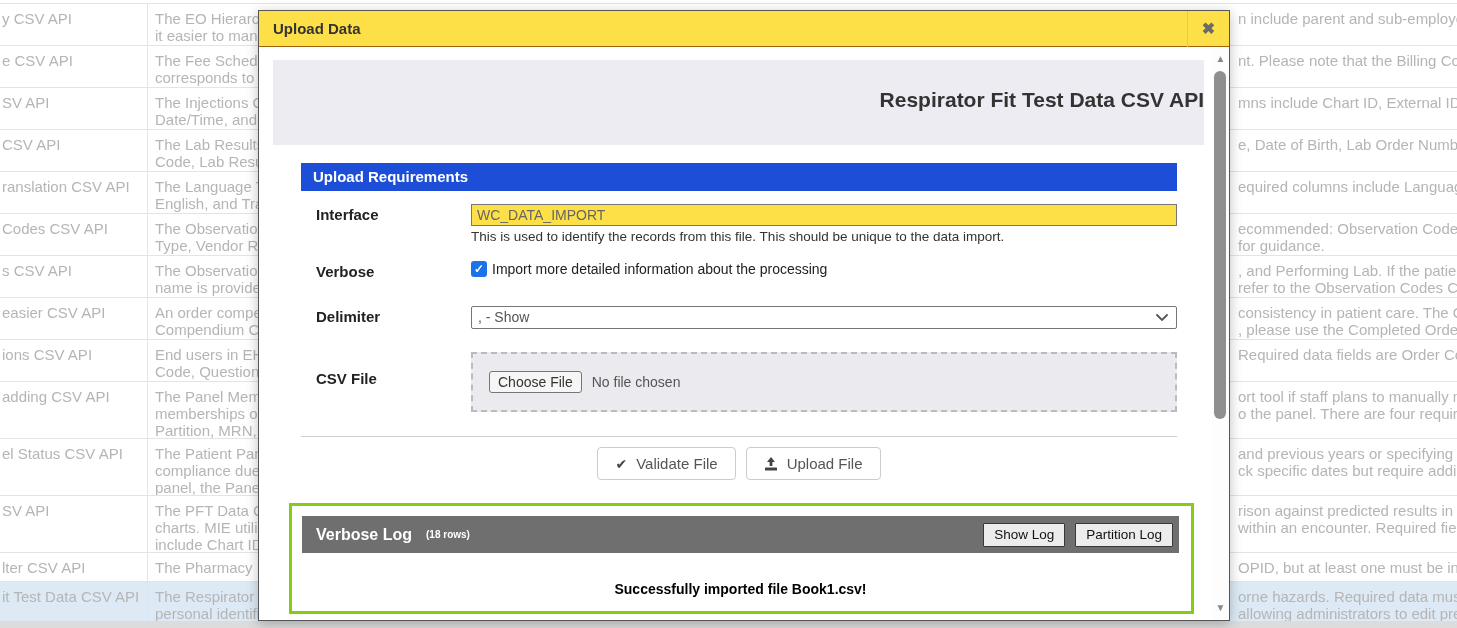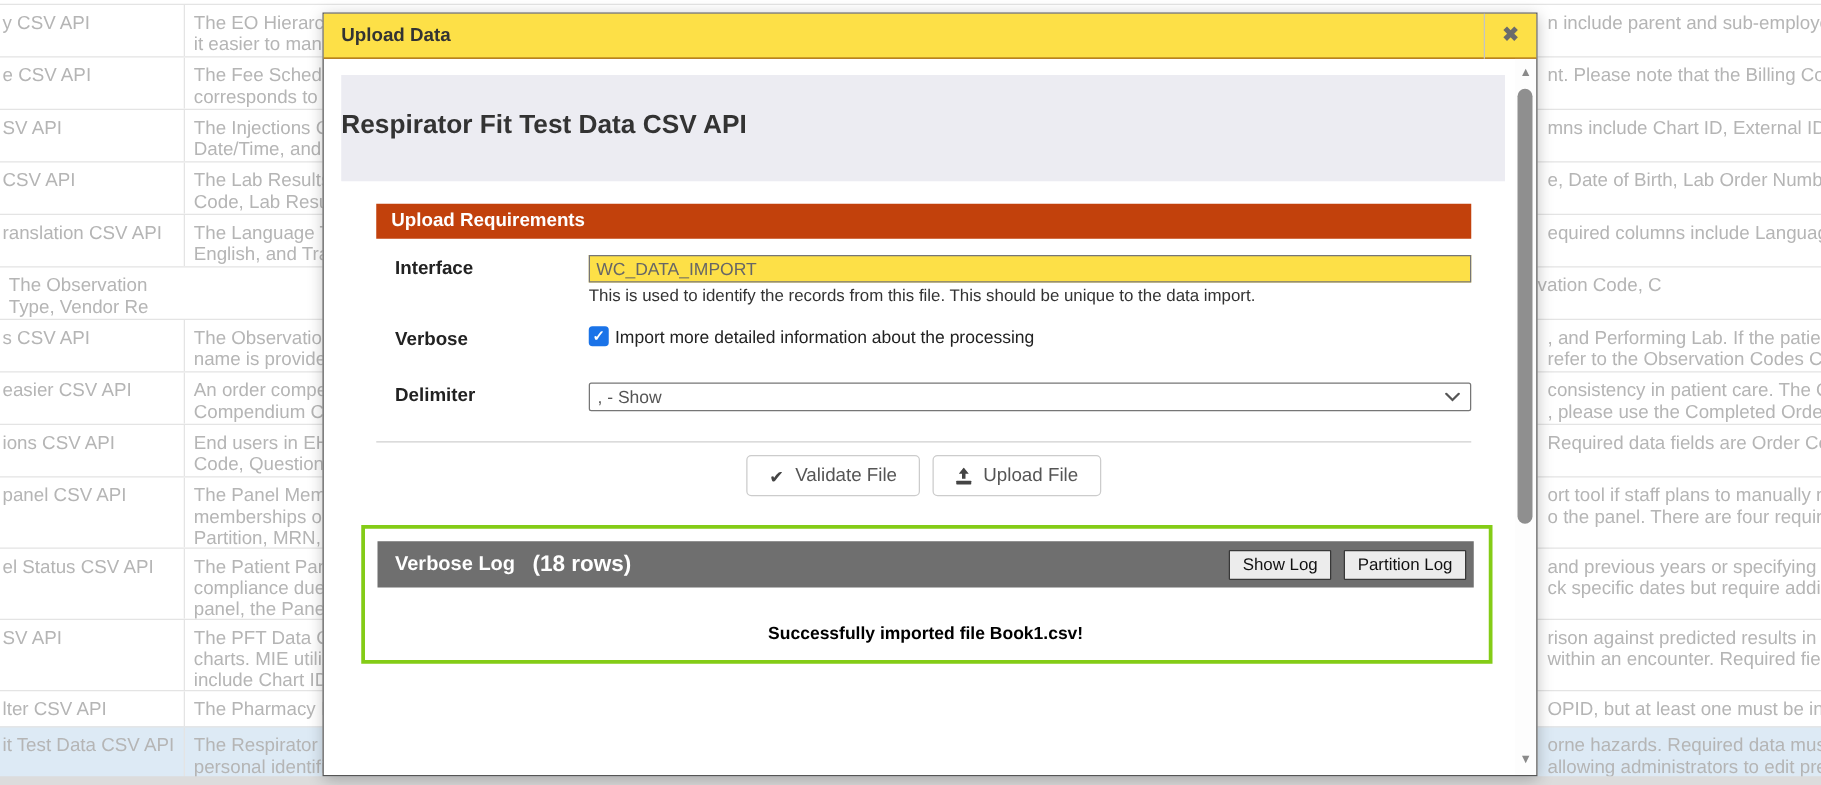--- a/index.html
+++ b/index.html
@@ -33,25 +33,25 @@
   .modal-body { position:relative; height:573px; padding-right:17px; overflow:hidden; }
 
   
   .vscroll { position:absolute; right:0; top:0; width:17px; height:100%; background:#fdfdfd; }
   .vs-arrow { position:absolute; left:0; width:17px; height:16px; text-align:center;
               color:#8a8a8a; font-size:10px; line-height:16px; cursor:pointer; }
   .vs-up { top:4px; } .vs-down { bottom:4px; }
   .vs-thumb { position:absolute; left:2px; top:24px; width:12px; height:348px;
               background:#8f8f8f; border-radius:6px; cursor:pointer; }
 
-  .title-band { margin:13px 8px 18px 14px; height:85px; background:#ececf2; text-align:left; }
+  .title-band { margin:13px 8px 18px 14px; height:85px; background:#ececf2; text-align:right; }
   .api-heading { padding-top:28px; font-size:21px; font-weight:bold; color:#333; }
 
   .wrap { padding:0 35px 0 42px; }
-  .section-bar { height:28px; background:#c2410c; color:#fff; font-weight:bold;
+  .section-bar { height:28px; background:#1d4ed8; color:#fff; font-weight:bold;
                  font-size:15px; line-height:28px; padding-left:12px; }
 
   .frow { display:flex; align-items:flex-start; }
   .flabel { flex:0 0 170px; padding-left:15px; font-size:15px; font-weight:bold; color:#222; padding-top:2px; }
   .fctrl { flex:1 1 auto; }
   .row-interface { margin-top:13px; }
   .text-input { width:100%; height:22px; border:1px solid #767676; font-size:14px;
                 color:#666; padding:1px 5px; font-family:"Liberation Sans",sans-serif; background:#fde047; }
   .help-text { font-size:13.5px; color:#333; margin-top:3px; }
   .row-verbose { margin-top:17px; }
@@ -73,21 +73,21 @@
   .hr { border-top:1px solid #d0d0d0; margin-top:24px; }
   .btn-row { margin-top:10px; display:flex; justify-content:center; gap:10px; }
   .action-btn { display:inline-flex; align-items:center; gap:9px; background:#fff;
                 border:1px solid #ccc; border-radius:4px; padding:7px 17px; font-size:15px;
                 color:#555; cursor:pointer; }
   .action-btn .glyph { color:#444; font-size:14px; }
 
   .red-box { margin:23px -17px 0 -12px; border:3px solid #84cc16; padding:10px 12px 14px 10px; }
   .log-bar { height:37px; background:#6f6f6f; display:flex; align-items:center; padding:0 6px 0 14px; }
   .log-title { color:#fff; font-weight:bold; font-size:16px; }
-  .log-badge { color:#fff; font-weight:bold; font-size:18px; margin-left:14px; }
+  .log-badge { color:#fff; font-weight:bold; font-size:10px; margin-left:14px; }
   .log-spacer { flex:1 1 auto; }
   .log-btn { height:24px; background:#ececec; border:1px solid #383838; font-size:13.5px;
              color:#111; padding:0 10px; margin-left:10px; cursor:pointer; border-radius:1px;
              font-family:"Liberation Sans",sans-serif; }
   .log-msg { margin-top:28px; text-align:center; font-size:14px; font-weight:bold; color:#000; }
 </style>
 </head>
 <body>
 
 <div class="bg-table" style="margin-top:3px;">
@@ -135,20 +135,21 @@
       <div class="bcell-label">ranslation CSV API</div>
       <div class="bcell-desc">
         <div class="bline">The Language T</div>
         <div class="bline">English, and Tra</div>
         <div class="bright">
           <div class="bline">equired columns include Language</div>
         </div>
       </div>
     </div>
     <div class="brow" style="height: 42px;">
+      <div class="bcell-label">Codes CSV API</div>
       <div class="bcell-desc">
         <div class="bline">The Observation</div>
         <div class="bline">Type, Vendor Re</div>
         <div class="bright">
           <div class="bline">ecommended: Observation Code, C</div>
           <div class="bline">for guidance.</div>
         </div>
       </div>
     </div>
     <div class="brow" style="height: 42px;">
@@ -177,21 +178,21 @@
       <div class="bcell-label">ions CSV API</div>
       <div class="bcell-desc">
         <div class="bline">End users in EH</div>
         <div class="bline">Code, Question,</div>
         <div class="bright">
           <div class="bline">Required data fields are Order Code</div>
         </div>
       </div>
     </div>
     <div class="brow" style="height: 57px;">
-      <div class="bcell-label">panel CSV API</div>
+      <div class="bcell-label">adding CSV API</div>
       <div class="bcell-desc">
         <div class="bline">The Panel Memb</div>
         <div class="bline">memberships on</div>
         <div class="bline">Partition, MRN,</div>
         <div class="bright">
           <div class="bline">ort tool if staff plans to manually ma</div>
           <div class="bline">o the panel. There are four required</div>
         </div>
       </div>
     </div>
@@ -280,20 +281,29 @@
         <div class="fctrl">
           <div class="select">
             <span>, - Show</span>
             <svg width="12" height="8" viewBox="0 0 12 8">
               <path d="M1 1 L6 6 L11 1" fill="none" stroke="#555" stroke-width="1.8" stroke-linecap="round"></path>
             </svg>
           </div>
         </div>
       </div>
 
+      <div class="frow row-csv">
+        <div class="flabel" style="padding-top:18px;">CSV File</div>
+        <div class="fctrl">
+          <div class="file-drop">
+            <button class="choose-btn">Choose File</button>
+            <span class="file-status">No file chosen</span>
+          </div>
+        </div>
+      </div>
 
       <div class="hr"></div>
 
       <div class="btn-row">
         <button class="action-btn">
           <span class="glyph">✔</span>
           <span>Validate File</span>
         </button>
         <button class="action-btn">
           <span class="glyph" style="display:inline-flex;">

